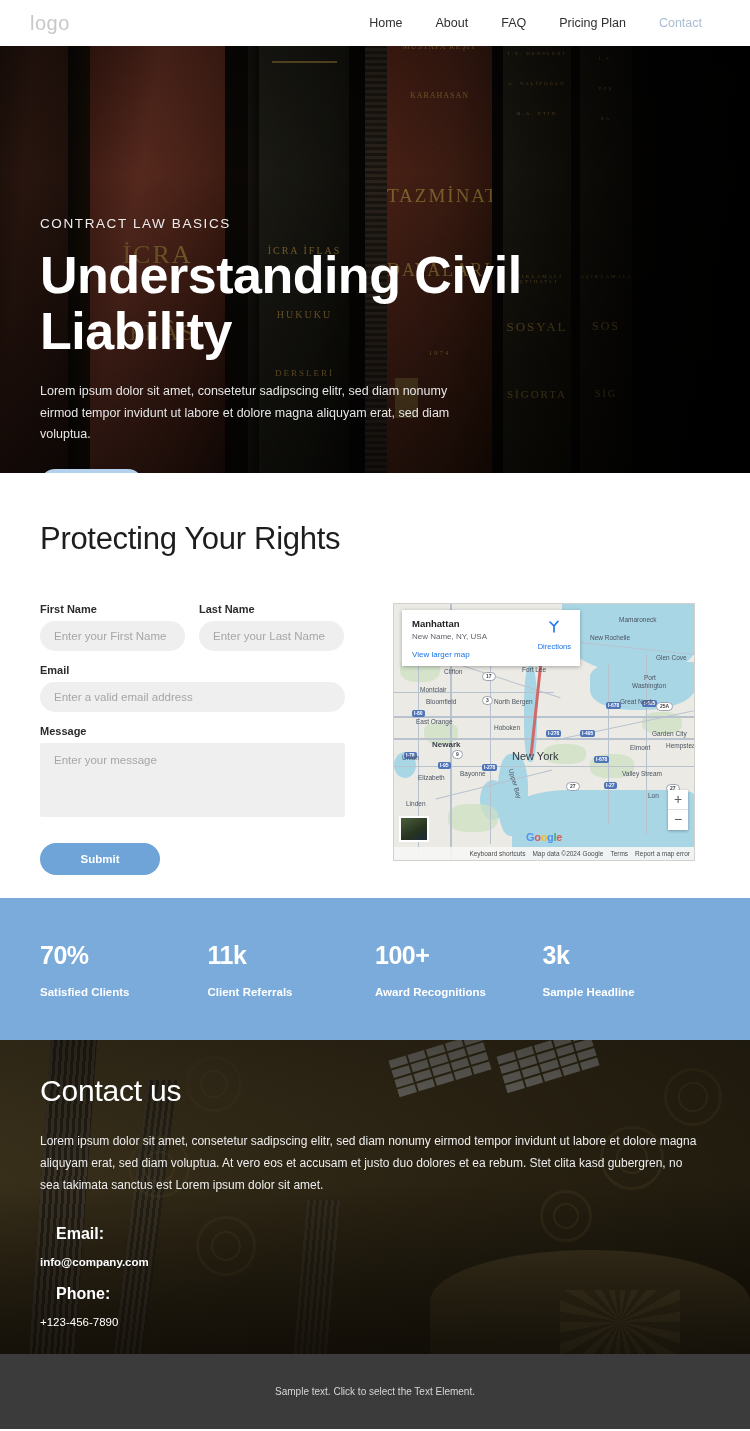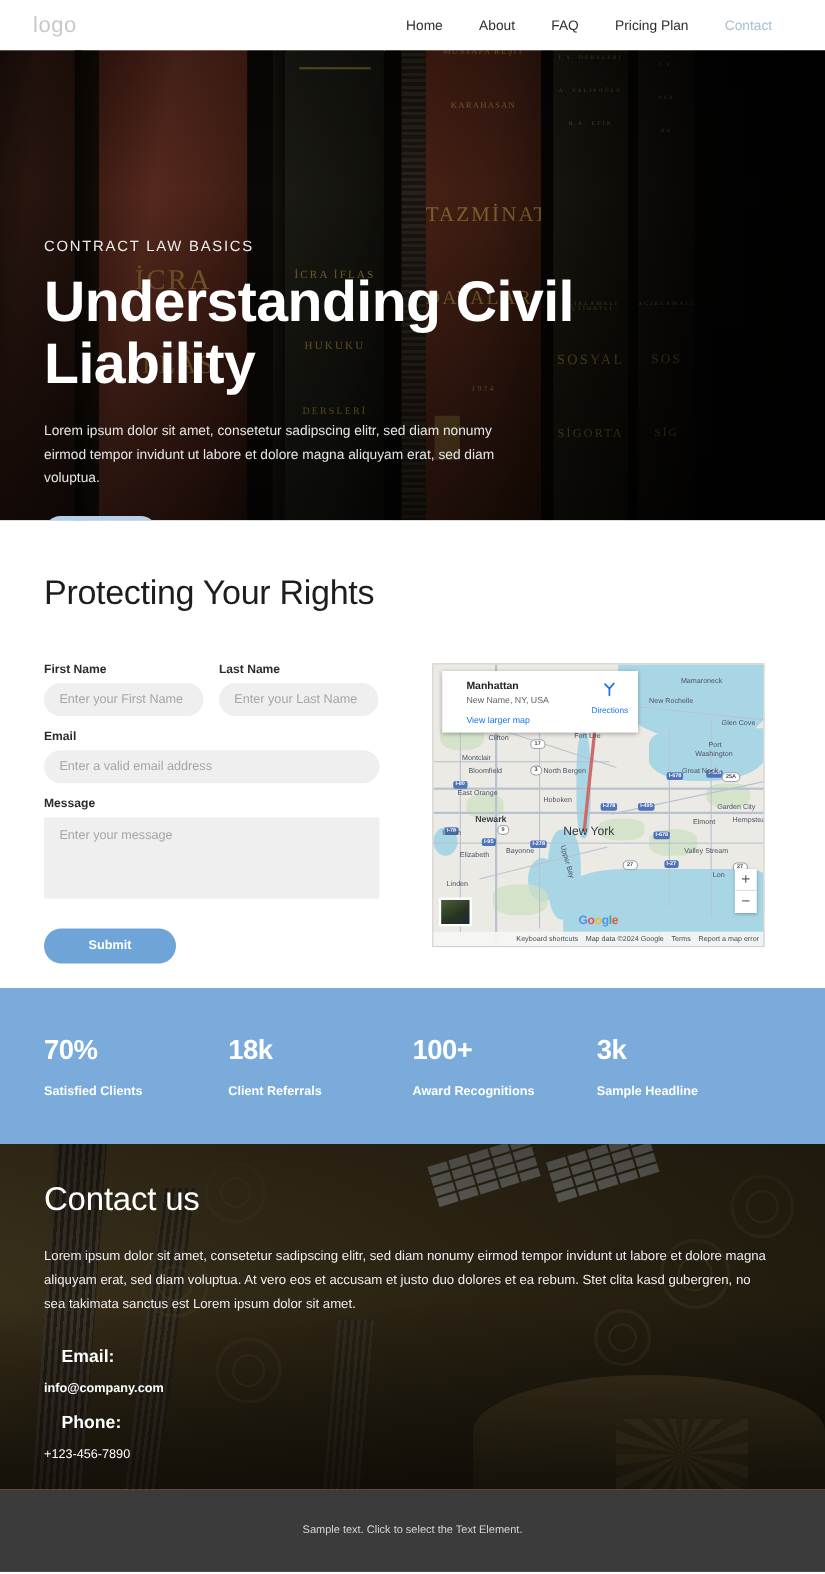--- a/index.html
+++ b/index.html
@@ -202,21 +202,21 @@
     border-radius: 6px;
     padding: 1px 3px;
     line-height: 1;
   }
   .map-card {
     position: absolute;
     left: 8px; top: 6px;
     width: 178px;
     background: #fff;
     box-shadow: 0 1px 4px rgba(0,0,0,.3);
-    padding: 8px 22px 7px;
+    padding: 8px 10px 7px;
     z-index: 6;
   }
   .mc-title { font-size: 9.5px; font-weight: 700; color: #202124; }
   .mc-sub { font-size: 8px; color: #5f6368; margin-top: 3px; }
   .mc-link { font-size: 8px; color: #1a73e8; margin-top: 9px; cursor: pointer; }
   .mc-dir {
     position: absolute; right: 9px; top: 8px;
     text-align: center; cursor: pointer;
   }
   .mc-dir svg { display: block; margin: 0 auto 1px; }
@@ -545,21 +545,21 @@
 
     </div>
   </div>
 
   <div class="stats">
     <div class="stat">
       <div class="stat-num">70%</div>
       <div class="stat-lbl">Satisfied Clients</div>
     </div>
     <div class="stat">
-      <div class="stat-num">18k</div>
+      <div class="stat-num">11k</div>
       <div class="stat-lbl">Client Referrals</div>
     </div>
     <div class="stat">
       <div class="stat-num">100+</div>
       <div class="stat-lbl">Award Recognitions</div>
     </div>
     <div class="stat">
       <div class="stat-num">3k</div>
       <div class="stat-lbl">Sample Headline</div>
     </div>

